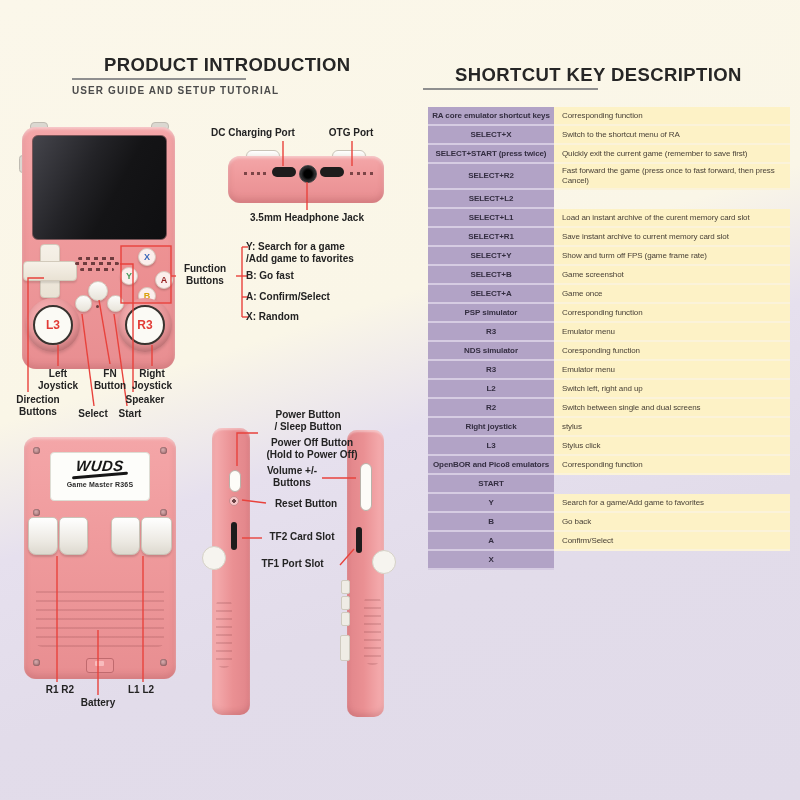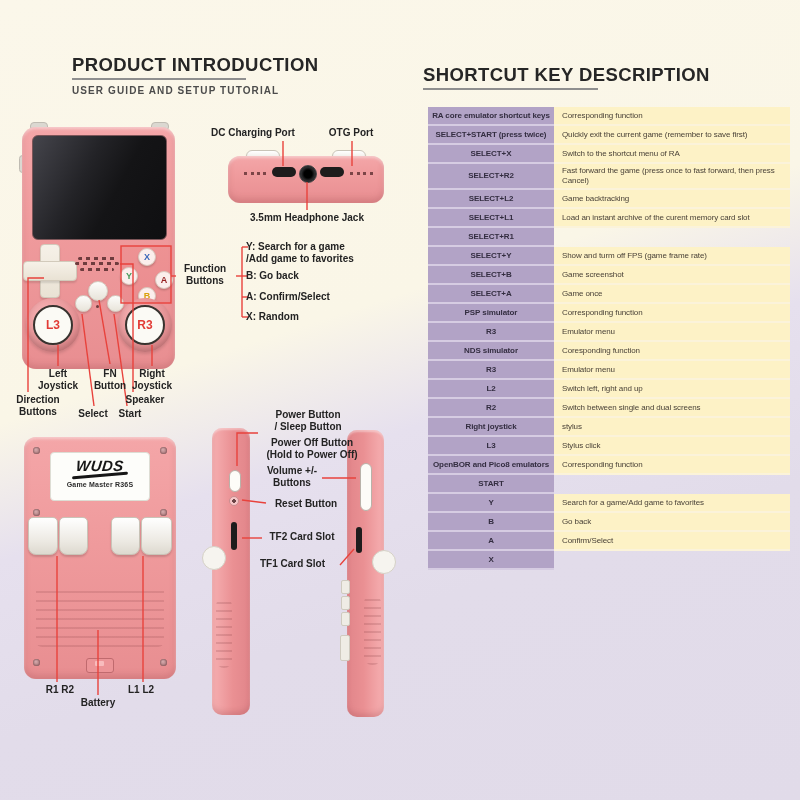--- a/index.html
+++ b/index.html
@@ -2,21 +2,21 @@
 <html><head>
 <meta charset="utf-8">
 <style>
   html,body{margin:0;padding:0;background:#fff;}
   .canvas{
     position:relative;width:800px;height:800px;overflow:hidden;
     font-family:"Liberation Sans","DejaVu Sans",sans-serif;
     background:linear-gradient(162deg,#fbf7ea 0%,#faf6e7 40%,#e6e0ee 53%,#e2dcea 70%,#e1dbe9 100%);
   }
   
-  .h-title{position:absolute;font-size:18.5px;font-weight:bold;color:#262626;letter-spacing:.4px;}
+  .h-title{position:absolute;font-size:18.5px;font-weight:bold;color:#262626;letter-spacing:.4px;margin-left:32px;}
   .h-rule{position:absolute;height:1.5px;background:#8f8f8f;}
   .h-sub{position:absolute;font-size:10px;font-weight:bold;color:#4c4c4c;letter-spacing:1.1px;}
   
   .lbl{position:absolute;font-size:10px;font-weight:bold;color:#232323;line-height:1.2;
        white-space:pre-line;text-align:center;z-index:6;}
   .lbl.left{text-align:left;}
   
   .annotations{position:absolute;left:0;top:0;z-index:5;pointer-events:none;}
   .annotations path{stroke:#e8423c;stroke-width:1.4;fill:none;}
   .annotations rect{stroke:#e8423c;stroke-width:1.4;fill:rgba(235,70,60,.08);}
@@ -92,41 +92,41 @@
   <div class="h-title" style="left:423px;top:64px;">SHORTCUT KEY DESCRIPTION</div>
   <div class="h-rule" style="left:423px;top:88px;width:175px;"></div>
 
   <div class="shortcut-table">
     <div>
         <div class="trow">
           <div class="tkey">RA core emulator shortcut keys</div>
           <div class="tdesc">Corresponding function</div>
         </div>
         <div class="trow">
+          <div class="tkey">SELECT+X</div>
+          <div class="tdesc">Switch to the shortcut menu of RA</div>
+        </div>
+        <div class="trow">
           <div class="tkey">SELECT+START (press twice)</div>
           <div class="tdesc">Quickly exit the current game (remember to save first)</div>
         </div>
         <div class="trow">
-          <div class="tkey">SELECT+X</div>
-          <div class="tdesc">Switch to the shortcut menu of RA</div>
-        </div>
-        <div class="trow">
           <div class="tkey">SELECT+R2</div>
           <div class="tdesc">Fast forward the game (press once to fast forward, then press Cancel)</div>
         </div>
         <div class="trow">
           <div class="tkey">SELECT+L2</div>
-          <div class="tdesc">Game backtracking</div>
         </div>
         <div class="trow">
           <div class="tkey">SELECT+L1</div>
           <div class="tdesc">Load an instant archive of the curent memory card slot</div>
         </div>
         <div class="trow">
           <div class="tkey">SELECT+R1</div>
+          <div class="tdesc">Save instant archive to current memory card slot</div>
         </div>
         <div class="trow">
           <div class="tkey">SELECT+Y</div>
           <div class="tdesc">Show and turm off FPS (game frame rate)</div>
         </div>
         <div class="trow">
           <div class="tkey">SELECT+B</div>
           <div class="tdesc">Game screenshot</div>
         </div>
         <div class="trow">
@@ -319,21 +319,21 @@
   </svg>
 
   <div class="lbl" style="left:203px;top:127px;width:100px;">DC Charging Port</div>
   <div class="lbl" style="left:316px;top:127px;width:70px;">OTG Port</div>
   <div class="lbl" style="left:237px;top:212px;width:140px;">3.5mm Headphone Jack</div>
 
   <div class="lbl" style="left:176px;top:263px;width:58px;">Function
 Buttons</div>
   <div class="lbl left" style="left:246px;top:241px;width:150px;">Y: Search for a game
 /Add game to favorites</div>
-  <div class="lbl left" style="left:246px;top:270px;width:120px;">B: Go back</div>
+  <div class="lbl left" style="left:246px;top:270px;width:120px;">B: Go fast</div>
   <div class="lbl left" style="left:246px;top:291px;width:130px;">A: Confirm/Select</div>
   <div class="lbl left" style="left:246px;top:311px;width:120px;">X: Random</div>
 
   <div class="lbl" style="left:30px;top:368px;width:56px;">Left
 Joystick</div>
   <div class="lbl" style="left:85px;top:368px;width:50px;">FN
 Button</div>
   <div class="lbl" style="left:124px;top:368px;width:56px;">Right
 Joystick</div>
   <div class="lbl" style="left:8px;top:394px;width:60px;">Direction
@@ -343,19 +343,19 @@
   <div class="lbl" style="left:110px;top:408px;width:40px;">Start</div>
 
   <div class="lbl" style="left:258px;top:409px;width:100px;">Power Button
 / Sleep Button</div>
   <div class="lbl" style="left:247px;top:437px;width:130px;">Power Off Button
 (Hold to Power Off)</div>
   <div class="lbl" style="left:252px;top:465px;width:80px;">Volume +/-
 Buttons</div>
   <div class="lbl" style="left:266px;top:498px;width:80px;">Reset Button</div>
   <div class="lbl" style="left:262px;top:531px;width:80px;">TF2 Card Slot</div>
-  <div class="lbl" style="left:250px;top:558px;width:85px;">TF1 Card Slot</div>
+  <div class="lbl" style="left:250px;top:558px;width:85px;">TF1 Port Slot</div>
 
   <div class="lbl" style="left:38px;top:684px;width:44px;">R1 R2</div>
   <div class="lbl" style="left:70px;top:697px;width:56px;">Battery</div>
   <div class="lbl" style="left:119px;top:684px;width:44px;">L1 L2</div>
 
 </div>
 
 </body></html>

